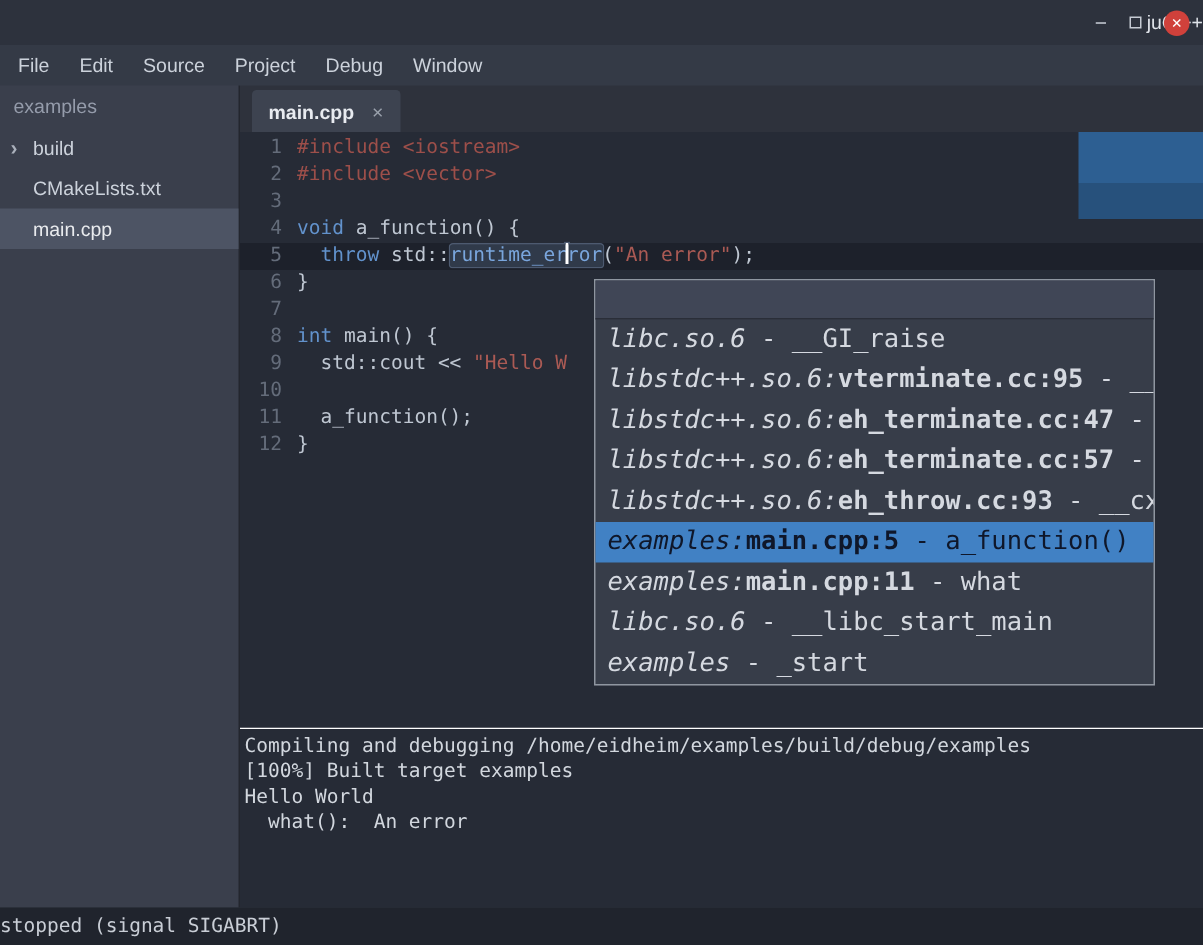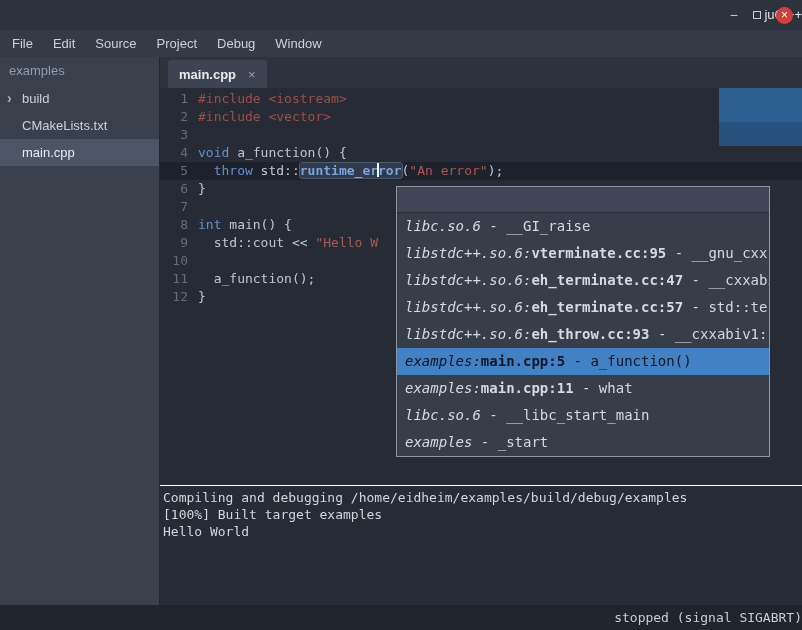--- a/index.html
+++ b/index.html
@@ -39,38 +39,38 @@
 
   .editor{height:397px;flex:none;background:var(--editor-bg);position:relative;overflow:hidden;font-family:"DejaVu Sans Mono",monospace;font-size:13px;padding-top:2px}
   .code-line{height:18px;line-height:18px;white-space:pre;display:flex;padding-left:2px}
   .code-line.current{background:var(--current-line)}
   .ln{width:26px;text-align:right;color:var(--gutter);flex:none;margin-right:10px}
   .code-text{flex:1;white-space:pre}
   .seg-def{color:var(--code-fg)}
   .seg-kw{color:var(--keyword)}
   .seg-pre{color:var(--preprocessor)}
   .seg-str{color:var(--string)}
-  .seg-tok{color:#7aa6dd;font-weight:bold;background:#303a4a;outline:1px solid #4d5a70;border-radius:2px}
+  .seg-tok{color:#7aa6dd;font-weight:normal;background:#303a4a;outline:1px solid #4d5a70;border-radius:2px}
   .caret{display:inline-block;width:2px;height:14px;background:#fff;vertical-align:-2px;margin:0 -1px}
 
   .blue-box{position:absolute;top:0;right:0;width:83px;height:58px;z-index:4;background:linear-gradient(to bottom,var(--tooltip-blue) 0,var(--tooltip-blue) 34px,var(--tooltip-blue-dark) 34px,var(--tooltip-blue-dark) 100%)}
 
   .popup{position:absolute;left:236px;top:98px;width:374px;z-index:5;background:var(--popup-bg);border:1px solid var(--popup-border)}
   .popup-search{display:block;width:100%;height:26px;background:#404656;border:none;border-bottom:1px solid #2a2e38;outline:none;color:#d5d9e0;font-size:13px;padding:0 8px;font-family:"Liberation Sans",sans-serif}
-  .popup-item{height:27px;line-height:27px;padding:0 8px;color:#d5d9e0;font-size:14px;white-space:nowrap;overflow:hidden}
+  .popup-item{height:27px;line-height:27px;padding:0 8px;color:#d5d9e0;font-size:17px;white-space:nowrap;overflow:hidden}
   .popup-item.selected{background:var(--accent);color:#0f172a}
   .lib{font-style:italic}
   .loc{font-weight:bold}
 
   .terminal{height:120px;flex:none;background:var(--editor-bg);border-top:1px solid #ffffff;font-family:"DejaVu Sans Mono",monospace;font-size:13px;color:var(--terminal-fg);padding:3px 0 0 3px;overflow:hidden}
   .term-line{height:17px;line-height:17px;white-space:pre}
 
   .statusbar{height:25px;flex:none;background:var(--statusbar);position:relative;display:flex;align-items:center;font-family:"DejaVu Sans Mono",monospace;font-size:13px;color:#c9ced6}
   .status-left{padding-left:6px;z-index:1}
-  .status-center{position:absolute;left:0;right:0;text-align:right}
+  .status-center{position:absolute;left:0;right:0;text-align:left}
 </style>
 </head>
 <body>
 
 <div class="window">
 
   <div class="titlebar">
     <div class="title">juCi++</div>
     <div class="controls">
       <span class="ctrl">−</span>
@@ -139,20 +139,21 @@
               <div class="popup-item"><span class="lib">libc.so.6</span><span class="loc"></span><span class="rest"> - __libc_start_main</span></div>
               <div class="popup-item"><span class="lib">examples</span><span class="loc"></span><span class="rest"> - _start</span></div>
             </div>
         </div>
       </div>
 
       <div class="terminal">
           <div class="term-line">Compiling and debugging /home/eidheim/examples/build/debug/examples</div>
           <div class="term-line">[100%] Built target examples</div>
           <div class="term-line">Hello World</div>
+          <div class="term-line">  what():  An error</div>
         </div>
 
     </div>
   </div>
 
   <div class="statusbar">
     <span class="status-center">stopped (signal SIGABRT)</span>
   </div>
 
 </div>

